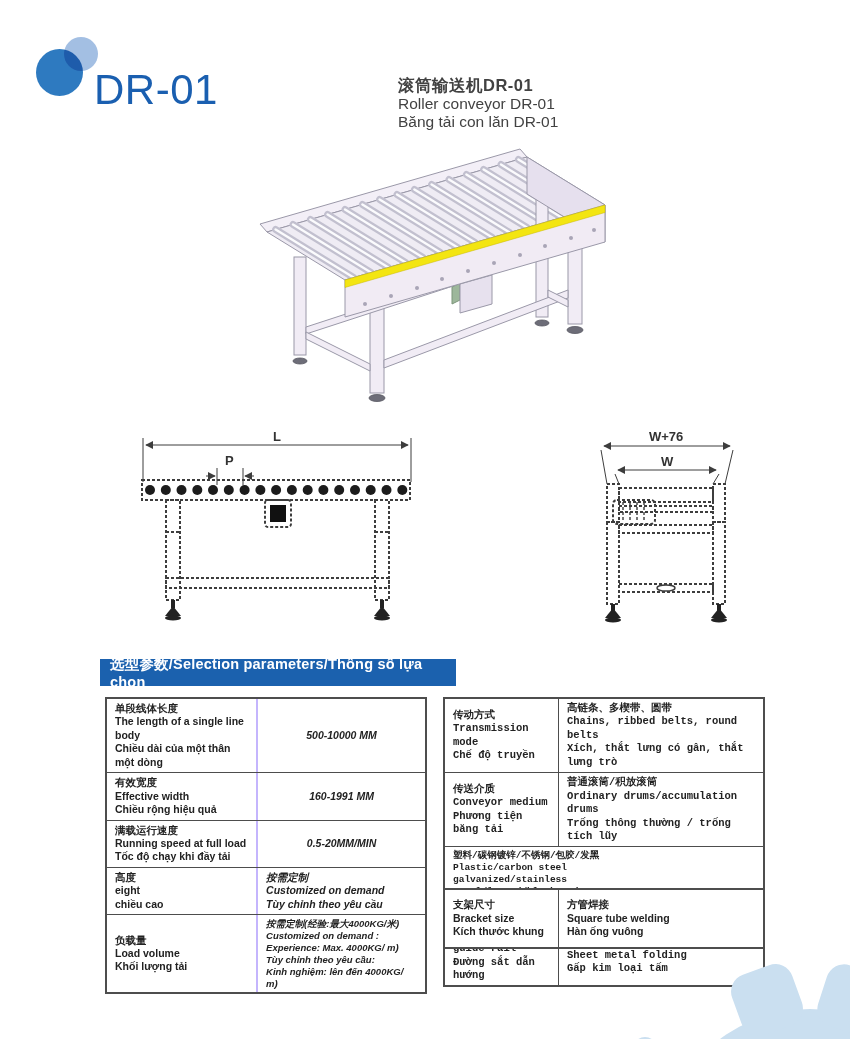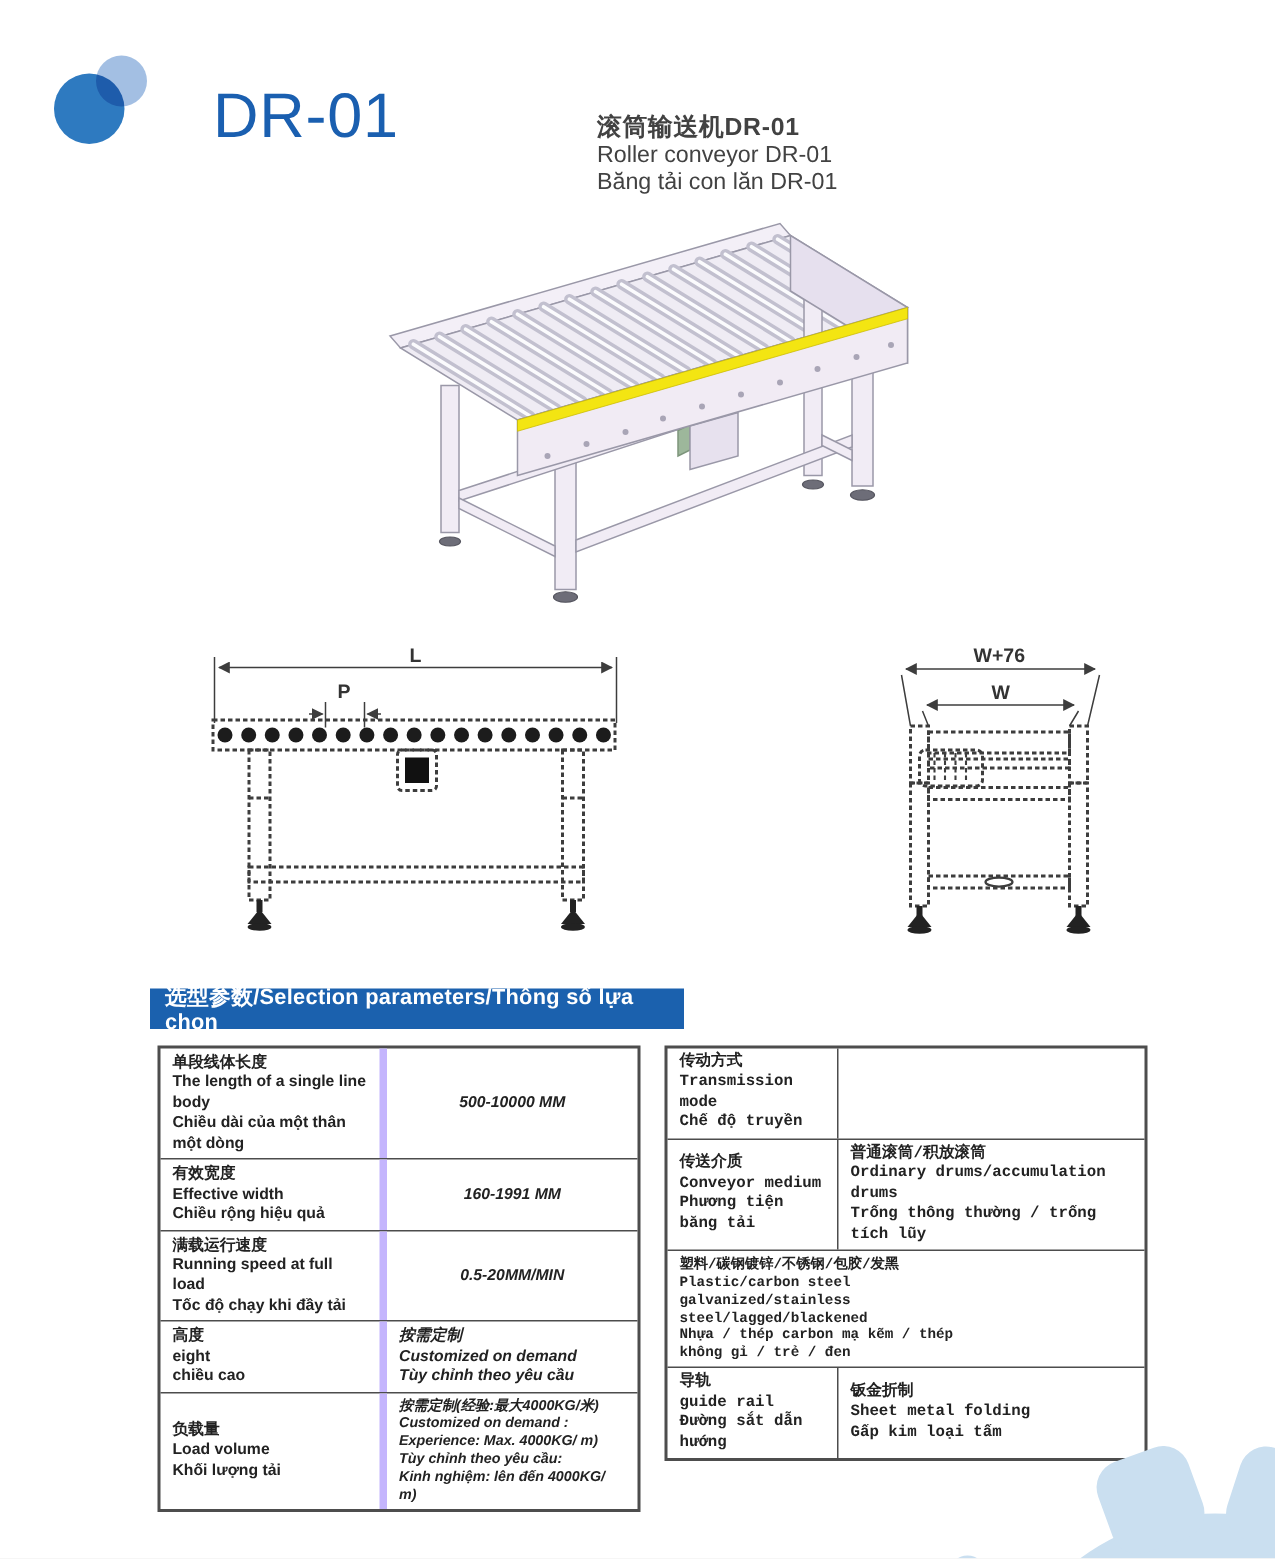--- a/index.html
+++ b/index.html
@@ -3,21 +3,21 @@
 <meta charset="utf-8">
 <style>
   * { margin:0; padding:0; box-sizing:border-box; }
   body { background:#e8e8e8; font-family:"Liberation Sans", sans-serif; }
   .page { position:relative; width:850px; height:1039px; background:#ffffff; margin:0 auto; overflow:hidden; }
 
   
   .logo { position:absolute; left:34px; top:34px; width:260px; height:70px; }
   .logo-circle-light { position:absolute; left:30px; top:3px; width:34px; height:34px; border-radius:50%; background:#93b4de; opacity:.85; }
   .logo-circle-dark  { position:absolute; left:2px;  top:15px; width:47px; height:47px; border-radius:50%; background:#2273bd; mix-blend-mode:multiply; opacity:.95; }
-  .product-code { position:absolute; left:60px; top:19px; font-size:42px; color:#1a5fb0; letter-spacing:.5px;margin-left:48px; }
+  .product-code { position:absolute; left:60px; top:32px; font-size:42px; color:#1a5fb0; letter-spacing:.5px; }
 
   
   .title-block { position:absolute; left:398px; top:76px; line-height:1.16; color:#424242; }
   .title-zh { font-size:16.5px; font-weight:700; letter-spacing:.5px; }
   .title-en, .title-vi { font-size:15.5px; font-weight:500; }
 
   
   .iso-view   { position:absolute; left:230px; top:142px; }
   .front-view { position:absolute; left:113px; top:430px; }
   .side-view  { position:absolute; left:593px; top:426px; }
@@ -32,21 +32,21 @@
   
   .ptable { position:absolute; border:2px solid #4d4d4d; background:#fff; }
   .tbl-left { left:105px; top:697px; width:322px; }
   .tbl-right-g1 { left:443px; top:697px; width:322px;font-family:Liberation Mono, monospace; }
   .tbl-right-g2 { left:443px; top:888px; width:322px; }
   .p-row { display:flex; border-top:1px solid #4d4d4d; }
   .p-row:first-child { border-top:none; }
   .p-cell { display:flex; flex-direction:column; justify-content:center;
     padding:3px 8px; font-size:10.5px; line-height:1.28; font-weight:600;
     color:#222; white-space:pre-line; }
-  .tbl-left  .p-label { width:152px; border-right:5px solid #c4b5fd; }
+  .tbl-left  .p-label { width:152px; border-right:2px solid #c4b5fd; }
   .tbl-left  .p-value { width:168px;font-style:italic; }
   .tbl-right-g1 .p-label, .tbl-right-g2 .p-label { width:114px; border-right:1px solid #4d4d4d; }
   .tbl-right-g1 .p-value, .tbl-right-g2 .p-value { width:204px; }
   .p-value.center { align-items:center; justify-content:center; text-align:center; }
   .p-cell.sm { font-size:9.5px; line-height:1.25; }
   .tbl-left .p-row:nth-child(1){min-height:45px} .tbl-left .p-row:nth-child(2){min-height:46px}
   .tbl-left .p-row:nth-child(3){min-height:46px} .tbl-left .p-row:nth-child(4){min-height:43px}
   .tbl-left .p-row:nth-child(5){min-height:61px} .tbl-left .p-row:nth-child(6){min-height:46px}
   .tbl-right-g1 .p-row:nth-child(1){min-height:45px} .tbl-right-g1 .p-row:nth-child(2){min-height:46px}
   .tbl-right-g1 .p-row:nth-child(3){min-height:50px} .tbl-right-g1 .p-row:nth-child(4){min-height:43px}
@@ -247,20 +247,23 @@
 Tùy chỉnh theo yêu cầu:
 Kinh nghiệm: lên đến 4000KG/ m)</div>
     </div>
   </div>
 
   <div class="ptable tbl-right-g1">
     <div class="p-row">
       <div class="p-cell p-label">传动方式
 Transmission mode
 Chế độ truyền</div>
+      <div class="p-cell p-value">高链条、多楔带、圆带
+Chains, ribbed belts, round belts
+Xích, thắt lưng có gân, thắt lưng trò</div>
     </div>
     <div class="p-row">
       <div class="p-cell p-label">传送介质
 Conveyor medium
 Phương tiện băng tải</div>
       <div class="p-cell p-value">普通滚筒/积放滚筒
 Ordinary drums/accumulation drums
 Trống thông thường / trống tích lũy</div>
     </div>
     <div class="p-row">
@@ -272,20 +275,30 @@
     <div class="p-row">
       <div class="p-cell p-label">导轨
 guide rail
 Đường sắt dẫn hướng</div>
       <div class="p-cell p-value">钣金折制
 Sheet metal folding
 Gấp kim loại tấm</div>
     </div>
   </div>
 
+  <div class="ptable tbl-right-g2">
+    <div class="p-row">
+      <div class="p-cell p-label">支架尺寸
+Bracket size
+Kích thước khung</div>
+      <div class="p-cell p-value">方管焊接
+Square tube welding
+Hàn ống vuông</div>
+    </div>
+  </div>
 
   <svg class="gear-decoration" width="300" height="170" viewBox="0 0 300 170">
     <g fill="#cadff0">
       <circle cx="260" cy="290" r="150"></circle>
       <rect x="185" y="99" width="64" height="64" rx="18" transform="rotate(-20 217 131)"></rect>
       <rect x="271" y="99" width="64" height="64" rx="18" transform="rotate(18 303 131)"></rect>
       <circle cx="95" cy="180" r="12"></circle>
     </g>
   </svg>
 

